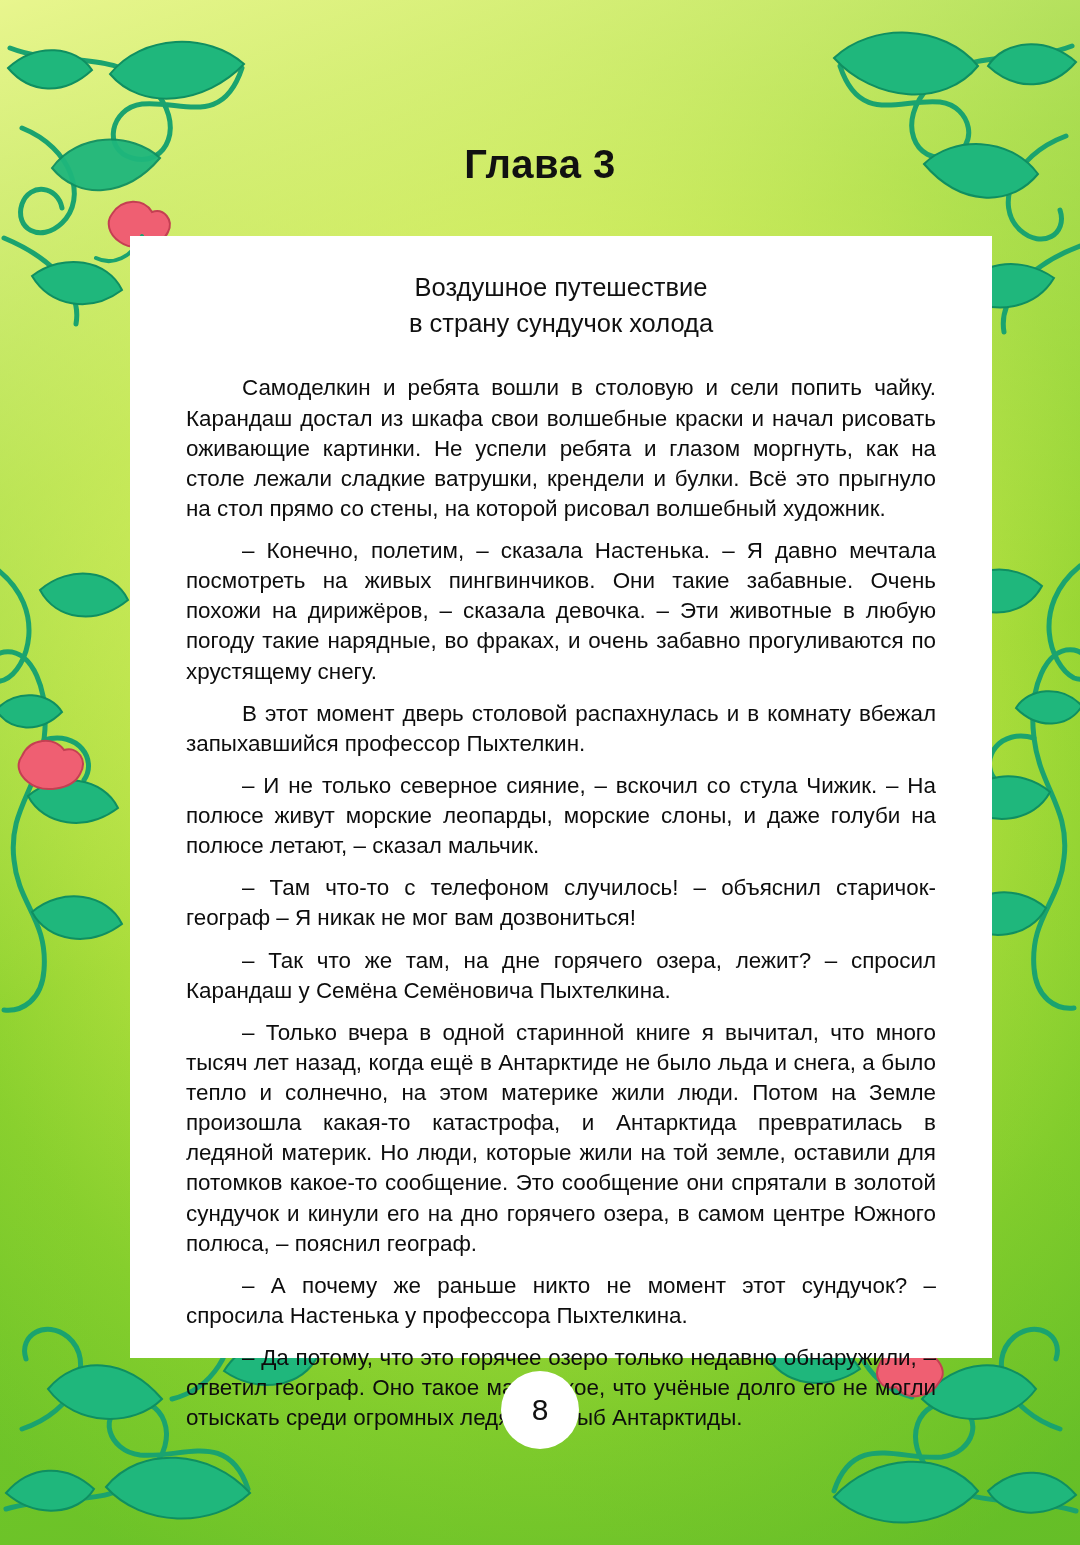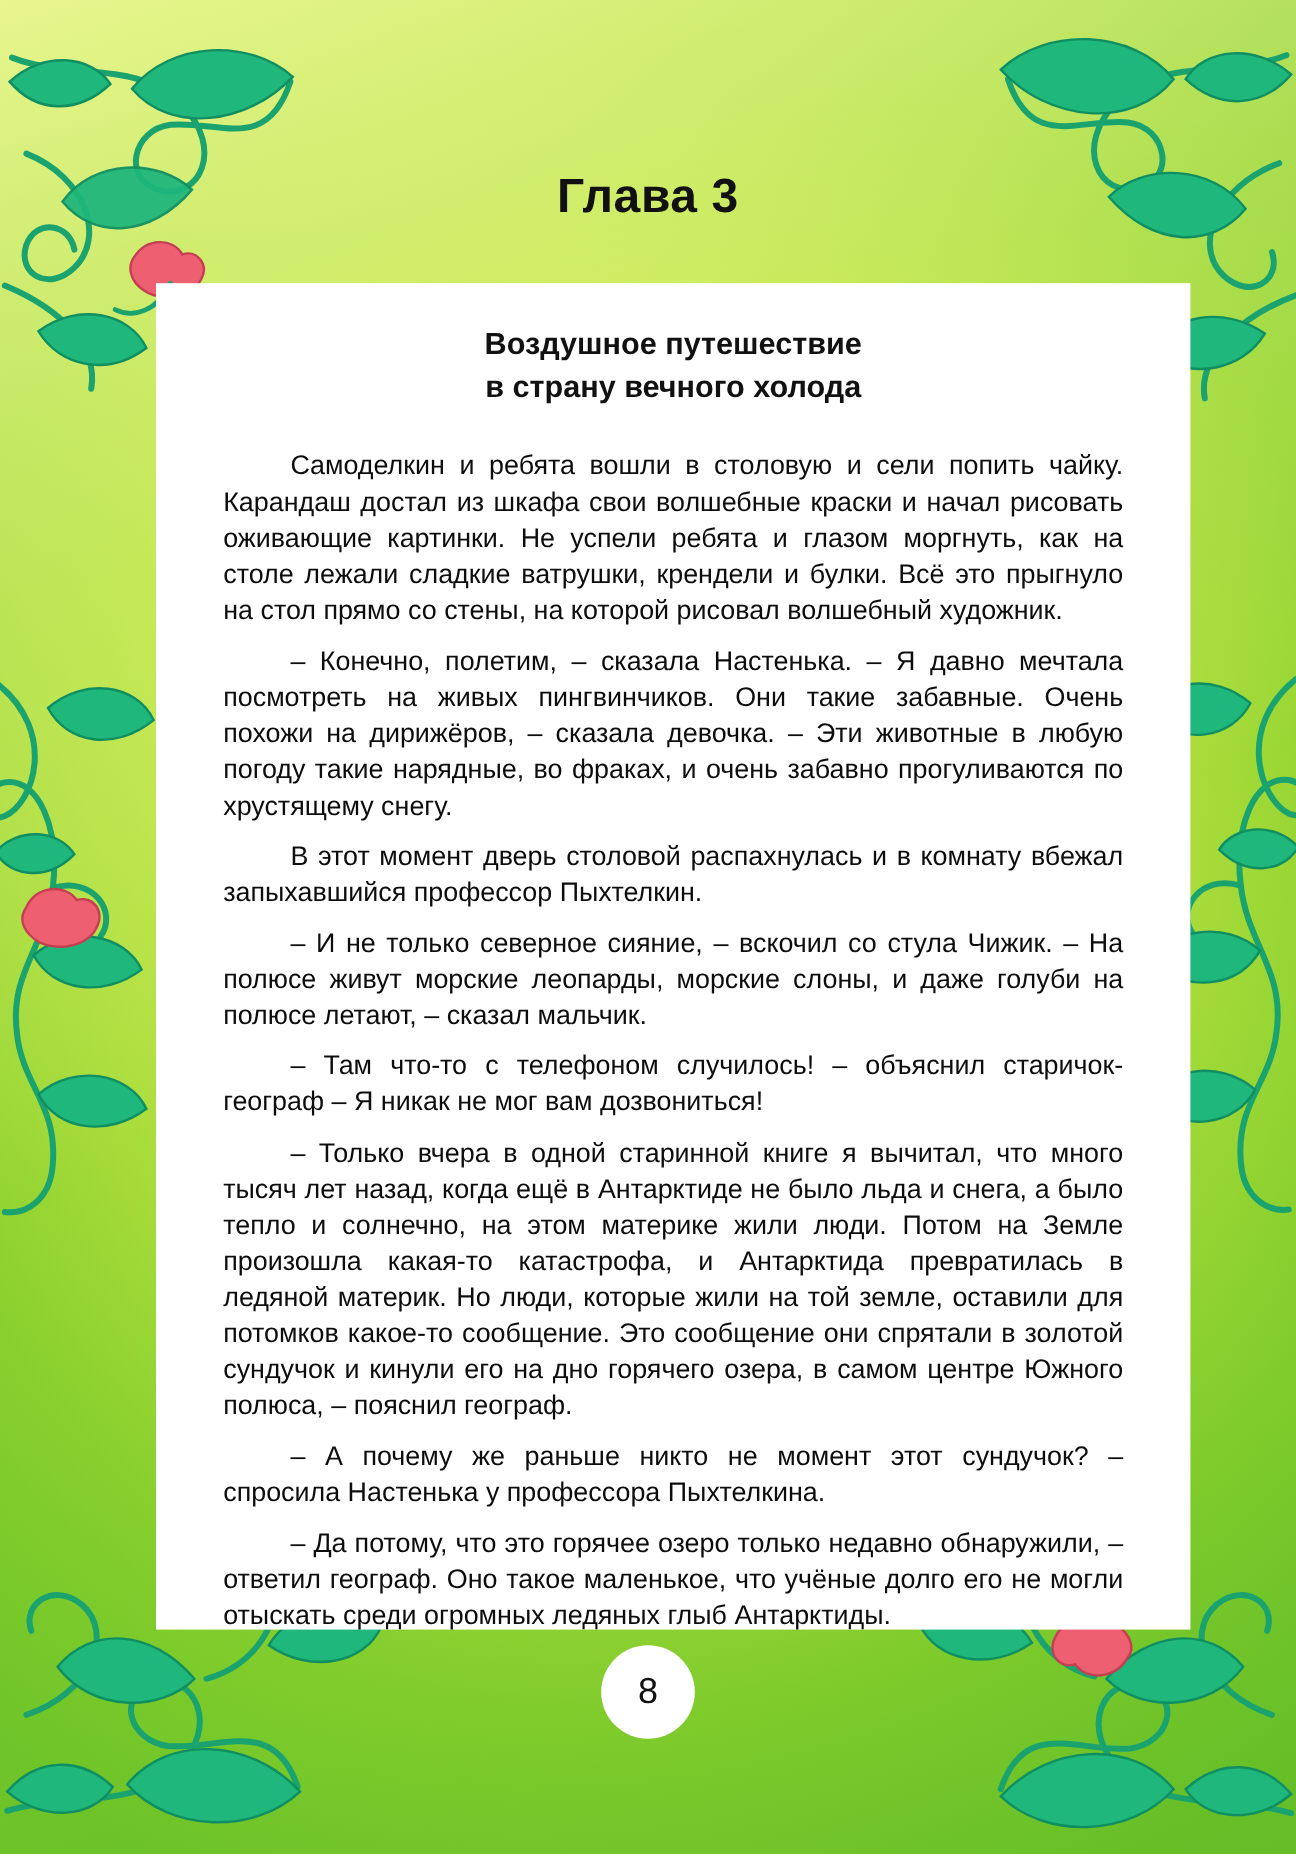--- a/index.html
+++ b/index.html
@@ -66,21 +66,21 @@
     letter-spacing: 0.5px;
     color: #111111;
     z-index: 4;
   }
 
   #subtitle {
     margin: 0;
     padding: 33px 86px 0 86px;
     text-align: center;
     font-size: 25.5px;
-    font-weight: bold;
+    font-weight: normal;
     line-height: 1.42;
     color: #111111;
   }
 
   #body-text {
     padding: 20px 44px 0 44px;
     font-size: 22.4px;
     line-height: 1.345;
     color: #0d0d0d;
     text-align: justify;
@@ -221,29 +221,30 @@
         <path d="M150 160 c10 -18 34 -20 44 -6 c14 -4 24 10 16 24 c-8 16 -38 20 -52 8 c-10 -8 -14 -18 -8 -26 Z"></path>
       </g>
     </svg>
   </div>
 
   <div id="chapter-title">Глава 3</div>
 
   <div id="panel">
     <h2 id="subtitle">
       <span>Воздушное путешествие</span><br>
-      <span>в страну вечного холода</span>
+      <span>в страну сундучок холода</span>
     </h2>
 
     <div id="body-text">
       <p>Самоделкин и ребята вошли в столовую и сели попить чайку. Карандаш достал из шкафа свои волшебные краски и начал рисовать оживающие картинки. Не успели ребята и глазом моргнуть, как на столе лежали сладкие ватрушки, крендели и булки. Всё это прыгнуло на стол прямо со стены, на которой рисовал волшебный художник.</p>
       <p>– Конечно, полетим, – сказала Настенька. – Я давно мечтала посмотреть на живых пингвинчиков. Они такие забавные. Очень похожи на дирижёров, – сказала девочка. – Эти животные в любую погоду такие нарядные, во фраках, и очень забавно прогуливаются по хрустящему снегу.</p>
       <p>В этот момент дверь столовой распахнулась и в комнату вбежал запыхавшийся профессор Пыхтелкин.</p>
       <p>– И не только северное сияние, – вскочил со стула Чижик. – На полюсе живут морские леопарды, морские слоны, и даже голуби на полюсе летают, – сказал мальчик.</p>
       <p>– Там что-то с телефоном случилось! – объяснил старичок-географ – Я никак не мог вам дозвониться!</p>
+      <p>– Так что же там, на дне горячего озера, лежит? – спросил Карандаш у Семёна Семёновича Пыхтелкина.</p>
       <p>– Только вчера в одной старинной книге я вычитал, что много тысяч лет назад, когда ещё в Антарктиде не было льда и снега, а было тепло и солнечно, на этом материке жили люди. Потом на Земле произошла какая-то катастрофа, и Антарктида превратилась в ледяной материк. Но люди, которые жили на той земле, оставили для потомков какое-то сообщение. Это сообщение они спрятали в золотой сундучок и кинули его на дно горячего озера, в самом центре Южного полюса, – пояснил географ.</p>
       <p>– А почему же раньше никто не момент этот сундучок? – спросила Настенька у профессора Пыхтелкина.</p>
       <p>– Да потому, что это горячее озеро только недавно обнаружили, – ответил географ. Оно такое маленькое, что учёные долго его не могли отыскать среди огромных ледяных глыб Антарктиды.</p>
     </div>
   </div>
 
   <div id="page-number">8</div>
 
 </div>
 

